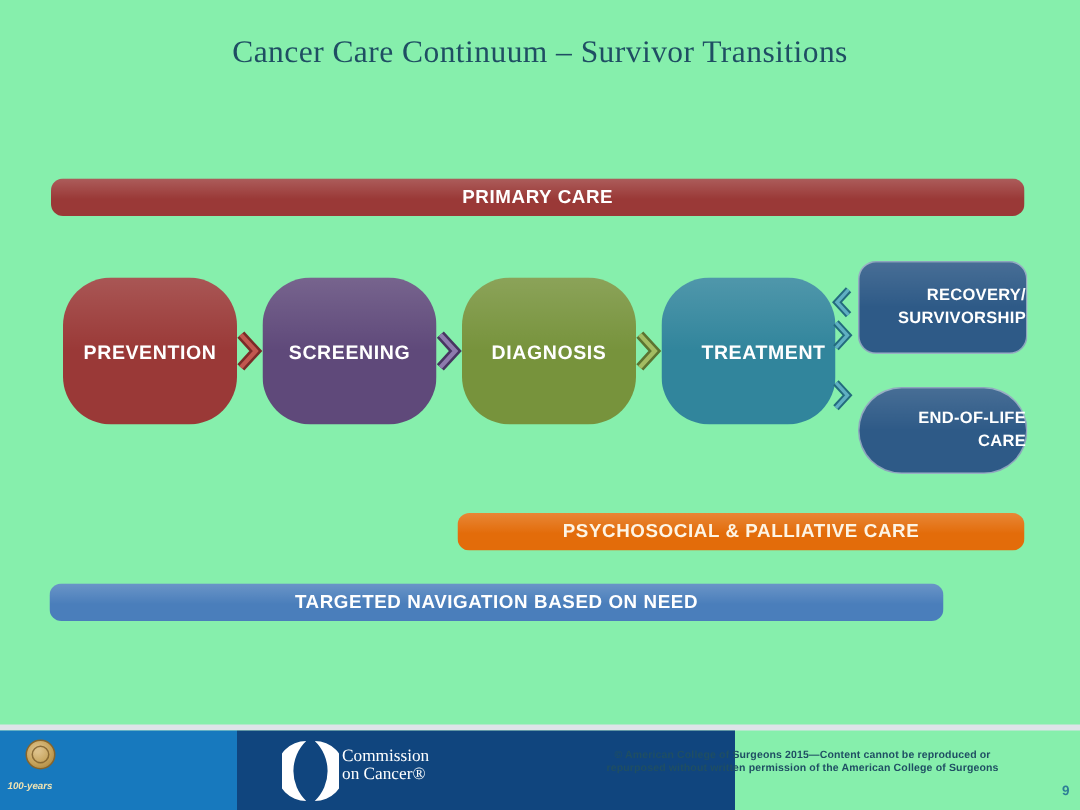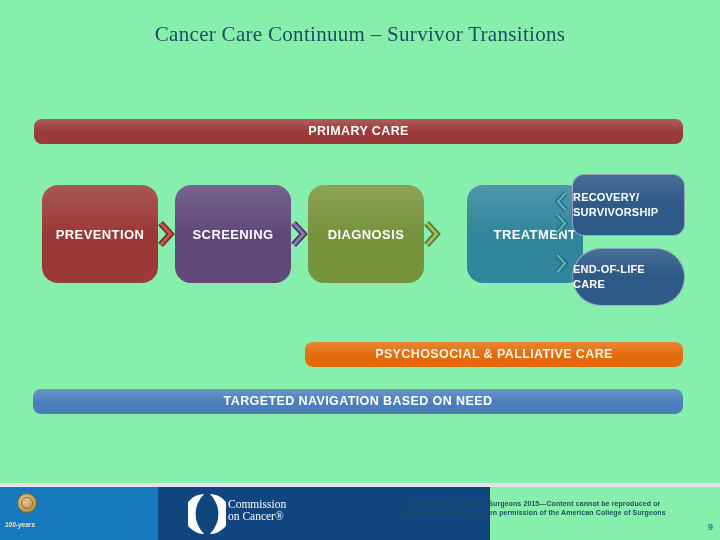--- a/index.html
+++ b/index.html
@@ -25,46 +25,46 @@
   }
   .banner-purple::after {
     content:""; position:absolute; top:1px; left:6px; right:6px; height:1px;
     background:rgba(255,255,255,.75); z-index:2;
   }
   .hl-line1 { position:absolute; top:-3px; left:0; width:100%; font-size:12px; letter-spacing:0.2px; white-space:nowrap; z-index:1; }
   .hl-line2 { position:absolute; top:15px; left:0; width:100%; font-size:12px; }
 
   .banner-primary { left:34px; top:119px; width:649px; height:25px; line-height:25px; font-size:12.5px; background-color:var(--red); border-radius:8px; letter-spacing:0.4px; }
   .banner-orange  { left:305px; top:342px; width:378px; height:25px; line-height:25px; font-size:12.5px; background-color:var(--orange); border-radius:8px; color:#fdf4e4; letter-spacing:0.4px; }
-  .banner-steel   { left:33px; top:389px; width:650px; height:25px; line-height:25px; font-size:12.5px; background-color:var(--steelblue); border-radius:8px; letter-spacing:0.4px; }
+  .banner-steel   { left:33px; top:389px; width:596px; height:25px; line-height:25px; font-size:12.5px; background-color:var(--steelblue); border-radius:8px; letter-spacing:0.4px; }
   .banner-green   { left:305px; top:438px; width:325px; height:24px; line-height:24px; font-size:12.5px; background-color:var(--green_banner); border-radius:8px; letter-spacing:0.4px; }
 
   
   .stage {
-    position:absolute; top:185px; width:116px; height:98px; border-radius:16px;
+    position:absolute; top:185px; width:116px; height:98px; border-radius:32px;
     color:#fff; font-weight:bold; font-size:13px; letter-spacing:0.4px;
     display:flex; align-items:center; justify-content:center;
     background-image:linear-gradient(rgba(255,255,255,.15), rgba(255,255,255,0) 50%);
   }
   .stage-red    { left:42px;  background-color:var(--red); }
   .stage-purple { left:175px; background-color:var(--purple); }
   .stage-olive  { left:308px; background-color:var(--olive); }
-  .stage-teal   { left:467px; background-color:var(--teal);padding-left:20px; }
+  .stage-teal   { left:441px; background-color:var(--teal);padding-left:20px; }
 
   
   .outcome {
     position:absolute; left:572px; width:113px; border-radius:12px;
     background-color:var(--darkblue); color:#fff; font-weight:bold; font-size:11px;
-    text-align:left; display:flex; flex-direction:column; justify-content:center;
+    text-align:right; display:flex; flex-direction:column; justify-content:center;
     line-height:15px; letter-spacing:0.2px;
     border:1px solid rgba(255,255,255,.45);
     background-image:linear-gradient(rgba(255,255,255,.12), rgba(255,255,255,0) 50%);
   }
   .outcome-recovery { top:174px; height:62px; }
-  .outcome-eol      { top:248px; height:58px;border-radius:29px; }
+  .outcome-eol      { top:258px; height:58px;border-radius:29px; }
 
   
   .chev { position:absolute; }
   .chev svg { display:block; }
   .chev polyline { fill:none; stroke-linejoin:miter; stroke-linecap:butt; }
   .pl-dark { stroke-width:7; }
   .pl-light { stroke-width:3.2; }
   .chev-red    .pl-dark { stroke:#7a2b28; } .chev-red    .pl-light { stroke:#c1574f; }
   .chev-purple .pl-dark { stroke:#473661; } .chev-purple .pl-light { stroke:#8e7bad; }
   .chev-olive  .pl-dark { stroke:#5c7430; } .chev-olive  .pl-light { stroke:#a3bc62; }

